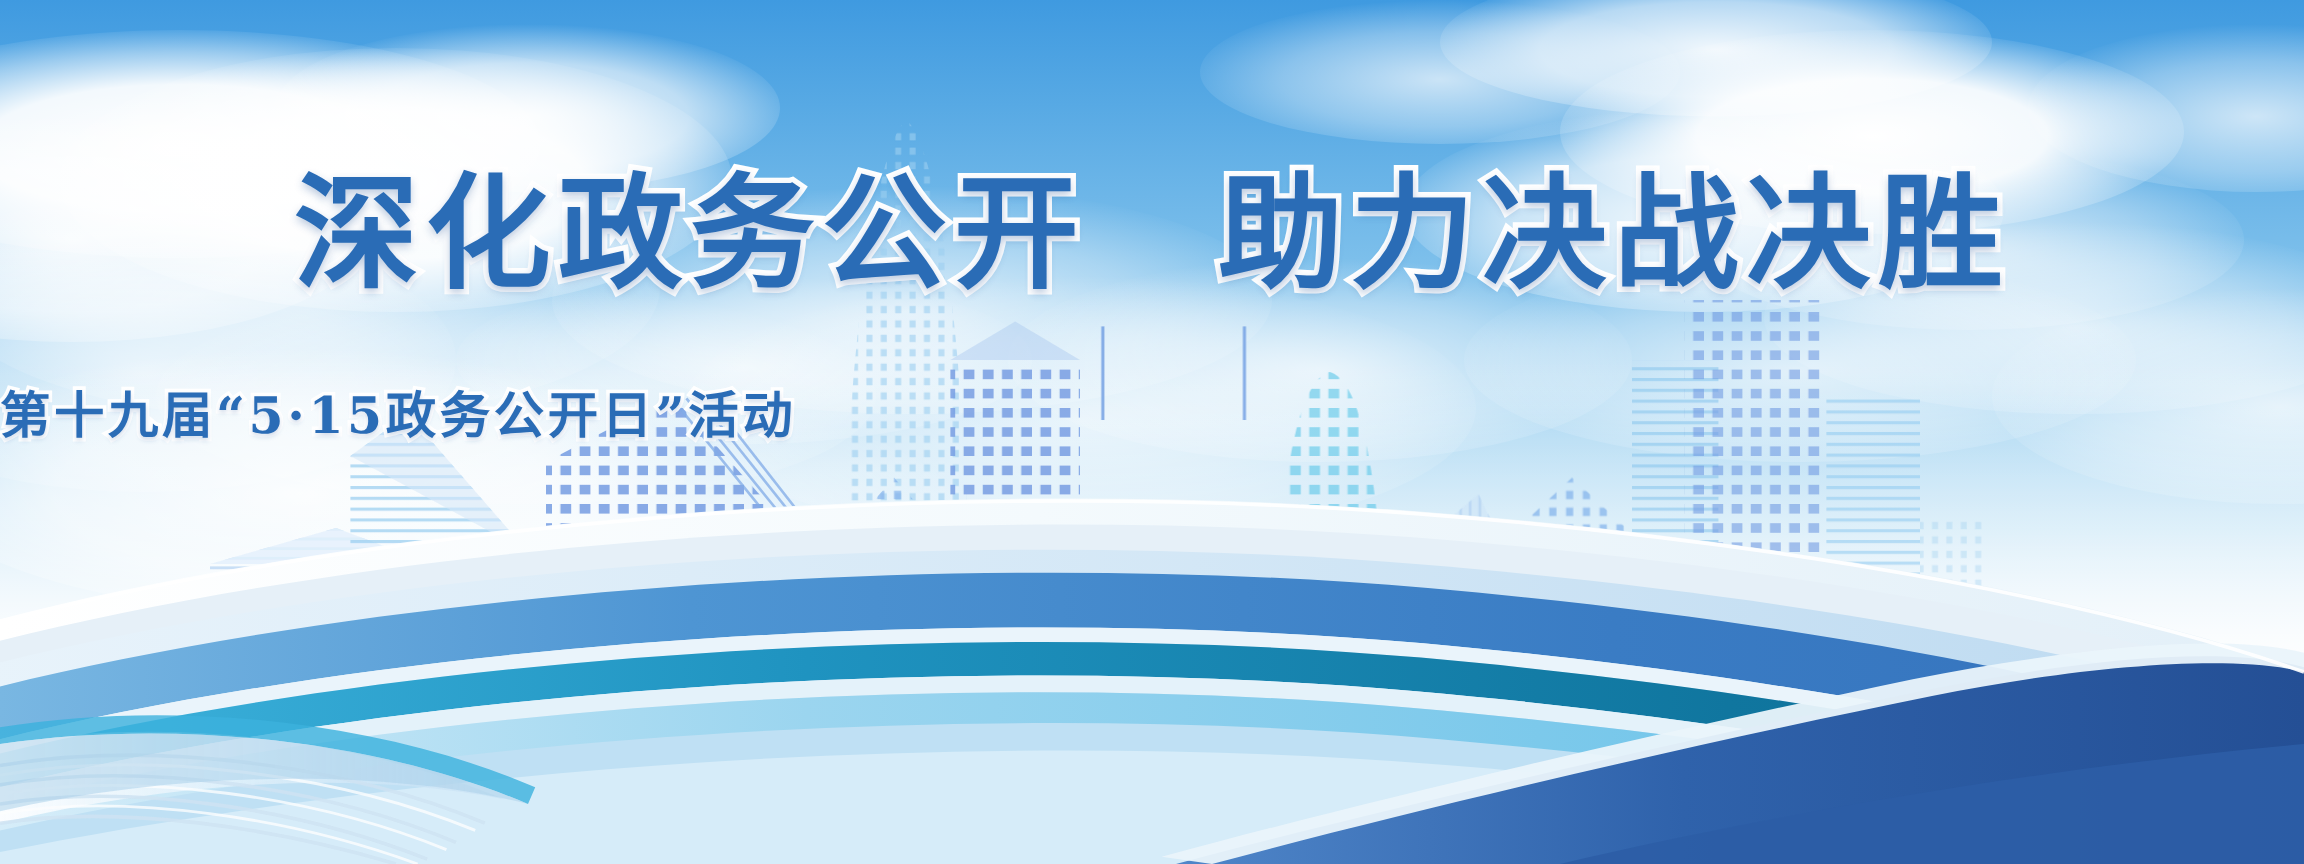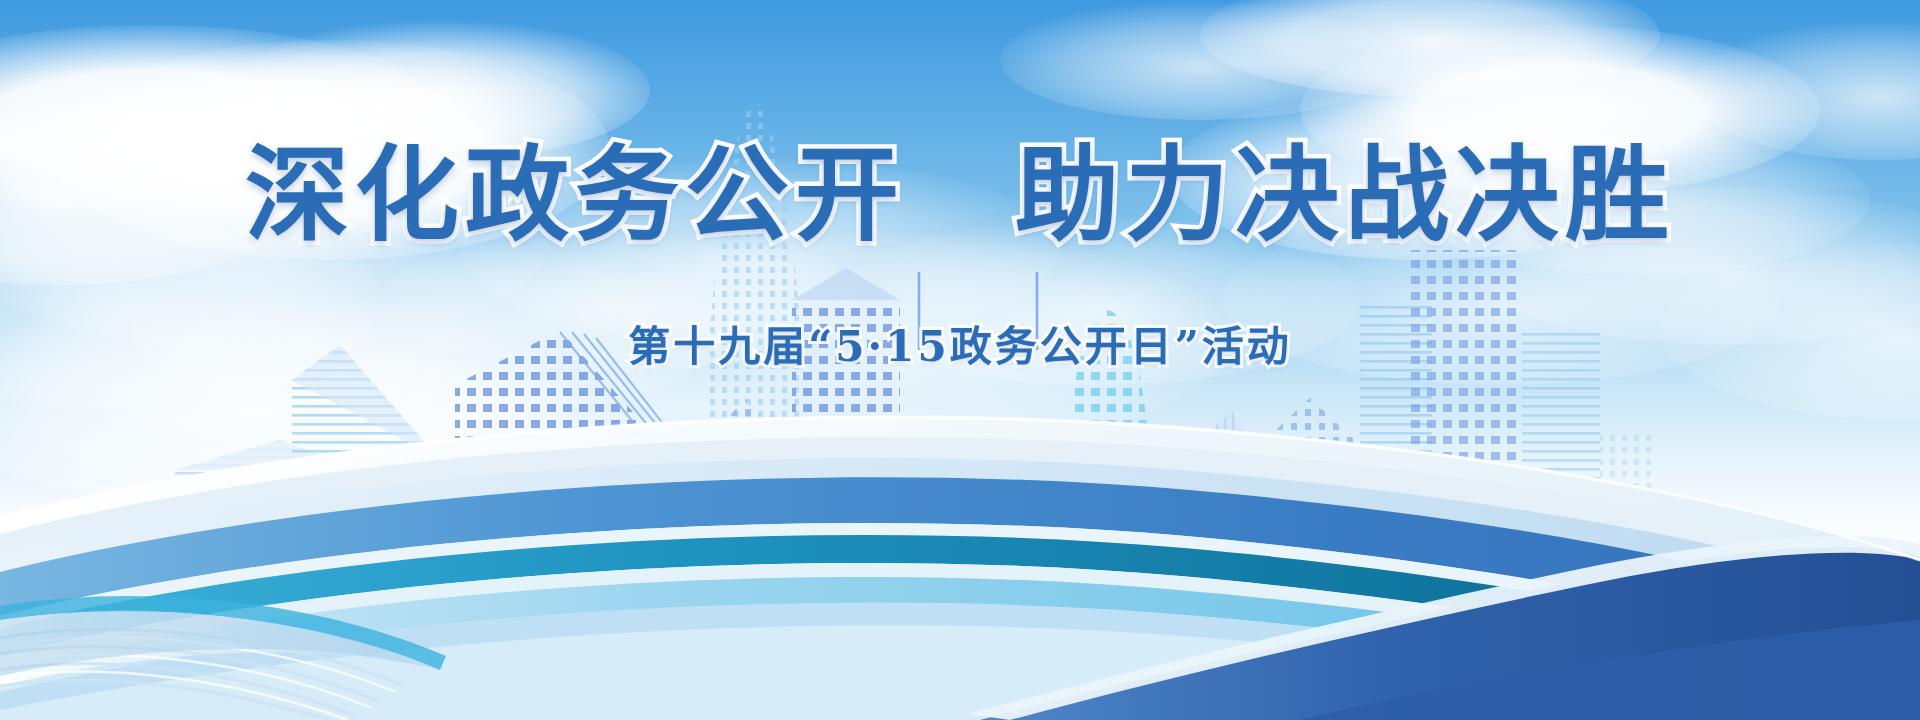--- a/index.html
+++ b/index.html
@@ -49,21 +49,20 @@
     text-shadow:
        0 3px 7px rgba(30,80,150,.30),
        0 1px 2px rgba(255,255,255,.9);
     font-family:"DejaVu Serif","Liberation Serif",serif;
   }
 
   #sub-title{
     position:absolute;
     left:0;right:0;
     top:312px;
-    text-align:center;
     font-size:42px;
     font-weight:bold;
     letter-spacing:3px;
     color:#2a6cb6;
     white-space:nowrap;
     -webkit-text-stroke:6px #ffffff;
     paint-order:stroke fill;
     text-shadow:0 2px 4px rgba(40,90,160,.22);
     font-family:"DejaVu Serif","Liberation Serif",serif;
   }

